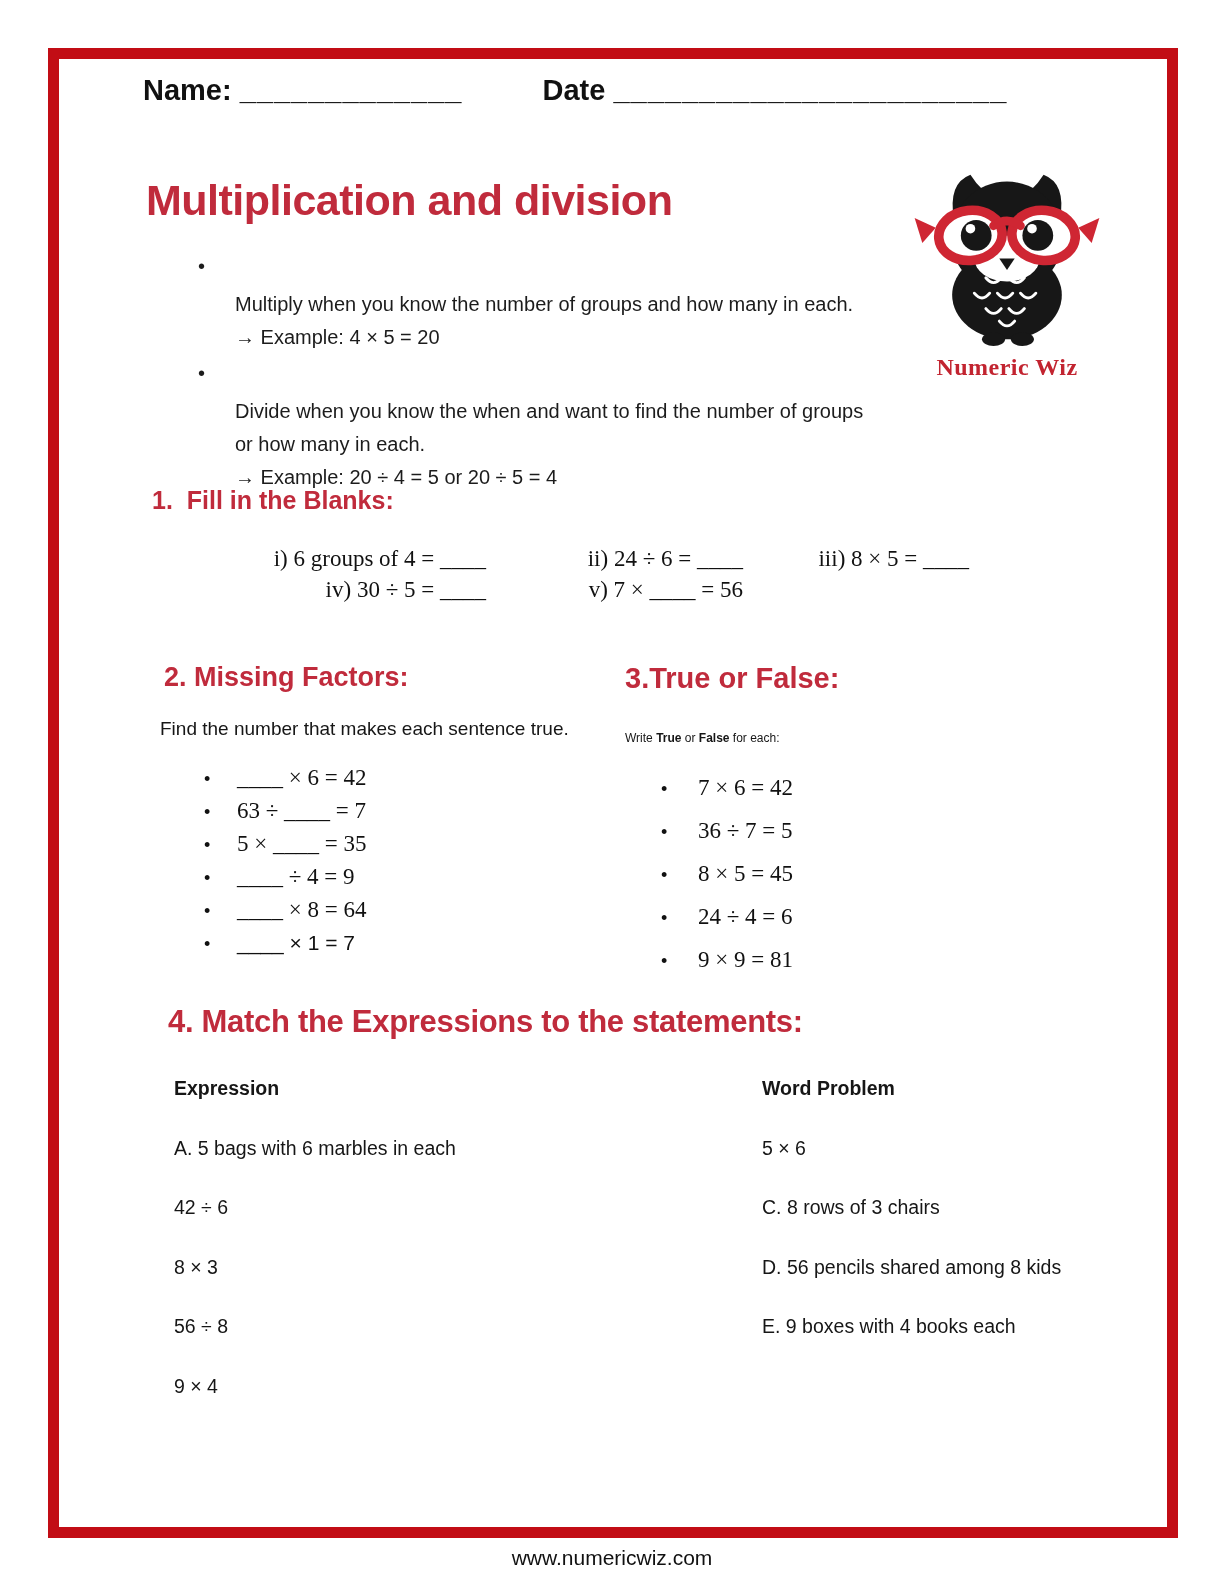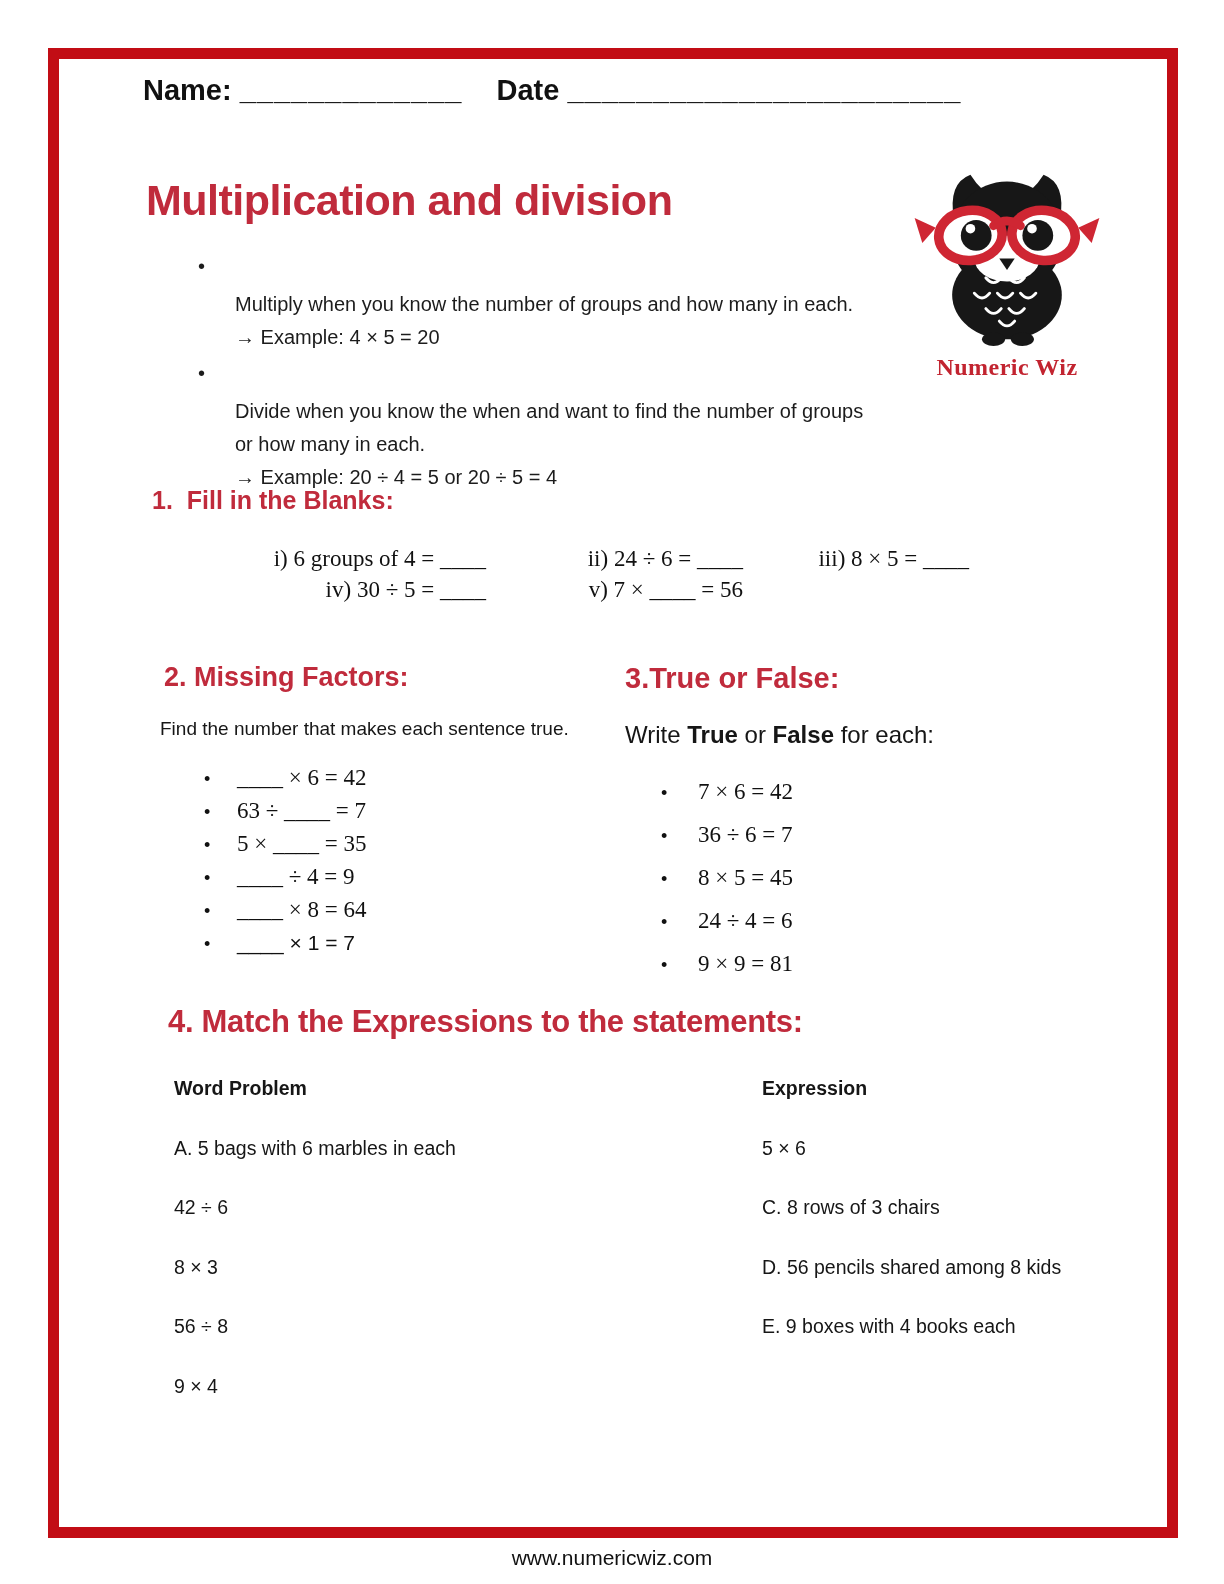--- a/index.html
+++ b/index.html
@@ -7,21 +7,21 @@
     width:1224px;height:1584px;position:relative;background:#ffffff;
     font-family:"Liberation Sans", sans-serif;color:#1c1c1c;overflow:hidden;
   }
   .frame{
     position:absolute;left:48px;top:48px;width:1130px;height:1490px;
     border:11px solid #c20d15;box-sizing:border-box;background:transparent;
   }
   
   .header-row{position:absolute;left:143px;top:74px;font-size:29px;font-weight:bold;color:#111;white-space:nowrap;}
   .header-row .hblank{letter-spacing:1px;}
-  .header-row .hdate{margin-left:26px;}
+  .header-row .hdate{margin-left:72px;}
   
   .title{position:absolute;left:146px;top:176px;margin:0;font-size:43px;font-weight:bold;
     color:#c02b3c;letter-spacing:-0.5px;}
   
   .logo{position:absolute;left:898px;top:170px;width:218px;text-align:center;}
   .logo .brand{font-family:"Liberation Serif", serif;font-weight:bold;font-size:24px;color:#c22430;margin-top:2px;letter-spacing:0.5px;}
   
   .intro{position:absolute;left:198px;top:250px;width:680px;}
   .ibullet{display:flex;margin-bottom:3px;}
   .ibullet .dot{width:37px;flex:0 0 37px;font-size:20px;line-height:33px;}
@@ -30,21 +30,21 @@
   .s1head{position:absolute;left:152px;top:486px;font-size:25px;font-weight:bold;color:#c02b3c;}
   .fillgrid{position:absolute;left:229px;top:546px;width:740px;display:grid;
     grid-template-columns:257px 257px 1fr;grid-auto-rows:31px;
     font-family:"Liberation Serif", serif;font-size:23px;color:#111;text-align:right;}
   
   .s2{position:absolute;left:160px;top:660px;width:440px;}
   .s3{position:absolute;left:625px;top:660px;width:430px;}
   .s2 .shead{font-size:27px;font-weight:bold;color:#c02b3c;line-height:34px;padding-left:4px;}
   .s3 .shead{font-size:29px;font-weight:bold;color:#c02b3c;line-height:36px;}
   .s2 .ssub{margin-top:24px;font-size:19px;color:#161616;}
-  .s3 .ssub{margin-top:25px;font-size:24px;color:#161616;}
+  .s3 .ssub{margin-top:35px;font-size:12px;color:#161616;}
   .s2 .slist{margin-top:22px;}
   .s3 .slist{margin-top:22px;}
   .mitem{display:flex;align-items:baseline;font-family:"Liberation Serif", serif;font-size:23px;color:#111;}
   .s2 .mitem{line-height:32px;padding-left:44px;}
   .s3 .mitem{line-height:41px;padding-left:36px;}
   .mitem .dot{font-family:"Liberation Sans", sans-serif;font-size:18px;}
   .s2 .mitem .dot{width:33px;flex:0 0 33px;}
   .s3 .mitem .dot{width:37px;flex:0 0 37px;}
   .mitem.sansitem{font-family:"Liberation Sans", sans-serif;font-size:21px;}
   
@@ -166,41 +166,41 @@
 <div class="s3">
   <div class="shead">3.True or False:</div>
   <div class="ssub"><span>Write </span><b>True</b><span> or </span><b>False</b><span> for each:</span></div>
   <div class="slist">
     <div class="mitem">
         <span class="dot">•</span>
         <span>7 × 6 = 42</span>
       </div>
     <div class="mitem">
         <span class="dot">•</span>
-        <span>36 ÷ 6 = 7</span>
+        <span>36 ÷ 7 = 5</span>
       </div>
     <div class="mitem">
         <span class="dot">•</span>
         <span>8 × 5 = 45</span>
       </div>
     <div class="mitem">
         <span class="dot">•</span>
         <span>24 ÷ 4 = 6</span>
       </div>
     <div class="mitem">
         <span class="dot">•</span>
         <span>9 × 9 = 81</span>
       </div>
   </div>
 </div>
 
 <div class="s4head">4. Match the Expressions to the statements:</div>
 <div class="matchtable">
+  <div class="th">Expression</div>
   <div class="th">Word Problem</div>
-  <div class="th">Expression</div>
   <div>A. 5 bags with 6 marbles in each</div>
   <div>5 × 6</div>
   <div>42 ÷ 6</div>
   <div>C. 8 rows of 3 chairs</div>
   <div>8 × 3</div>
   <div>D. 56 pencils shared among 8 kids</div>
   <div>56 ÷ 8</div>
   <div>E. 9 boxes with 4 books each</div>
   <div>9 × 4</div>
 </div>

